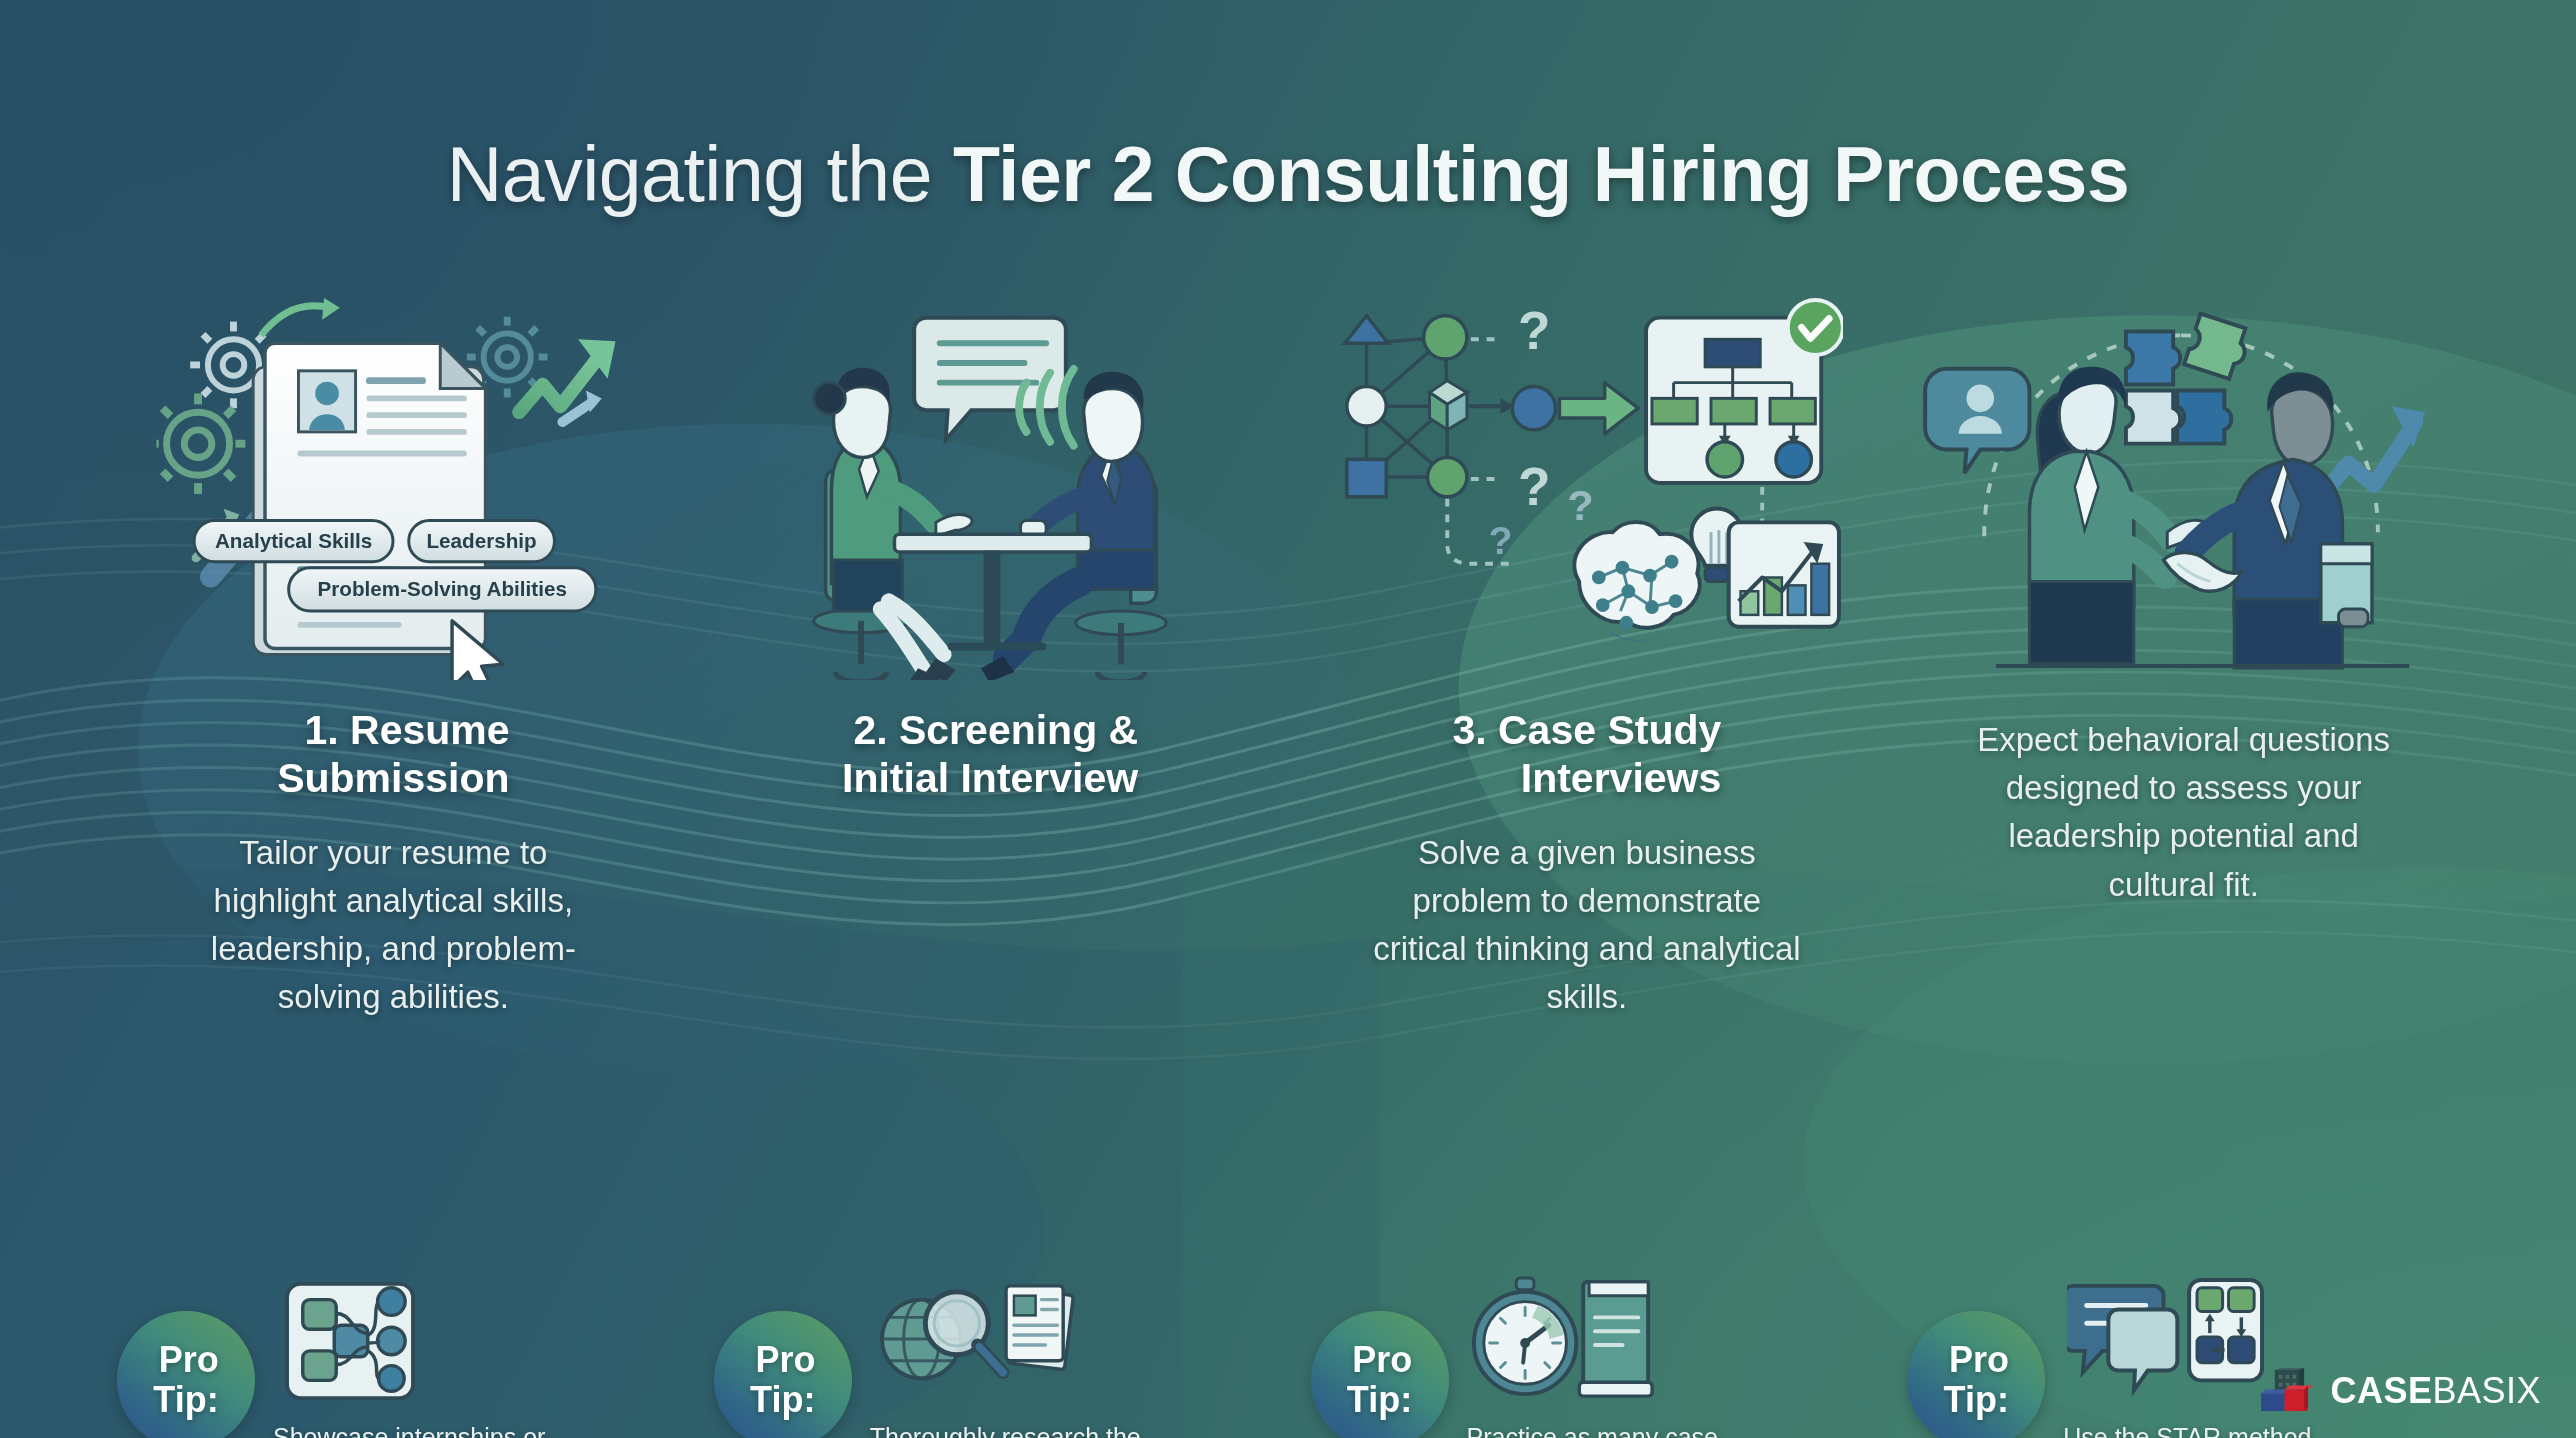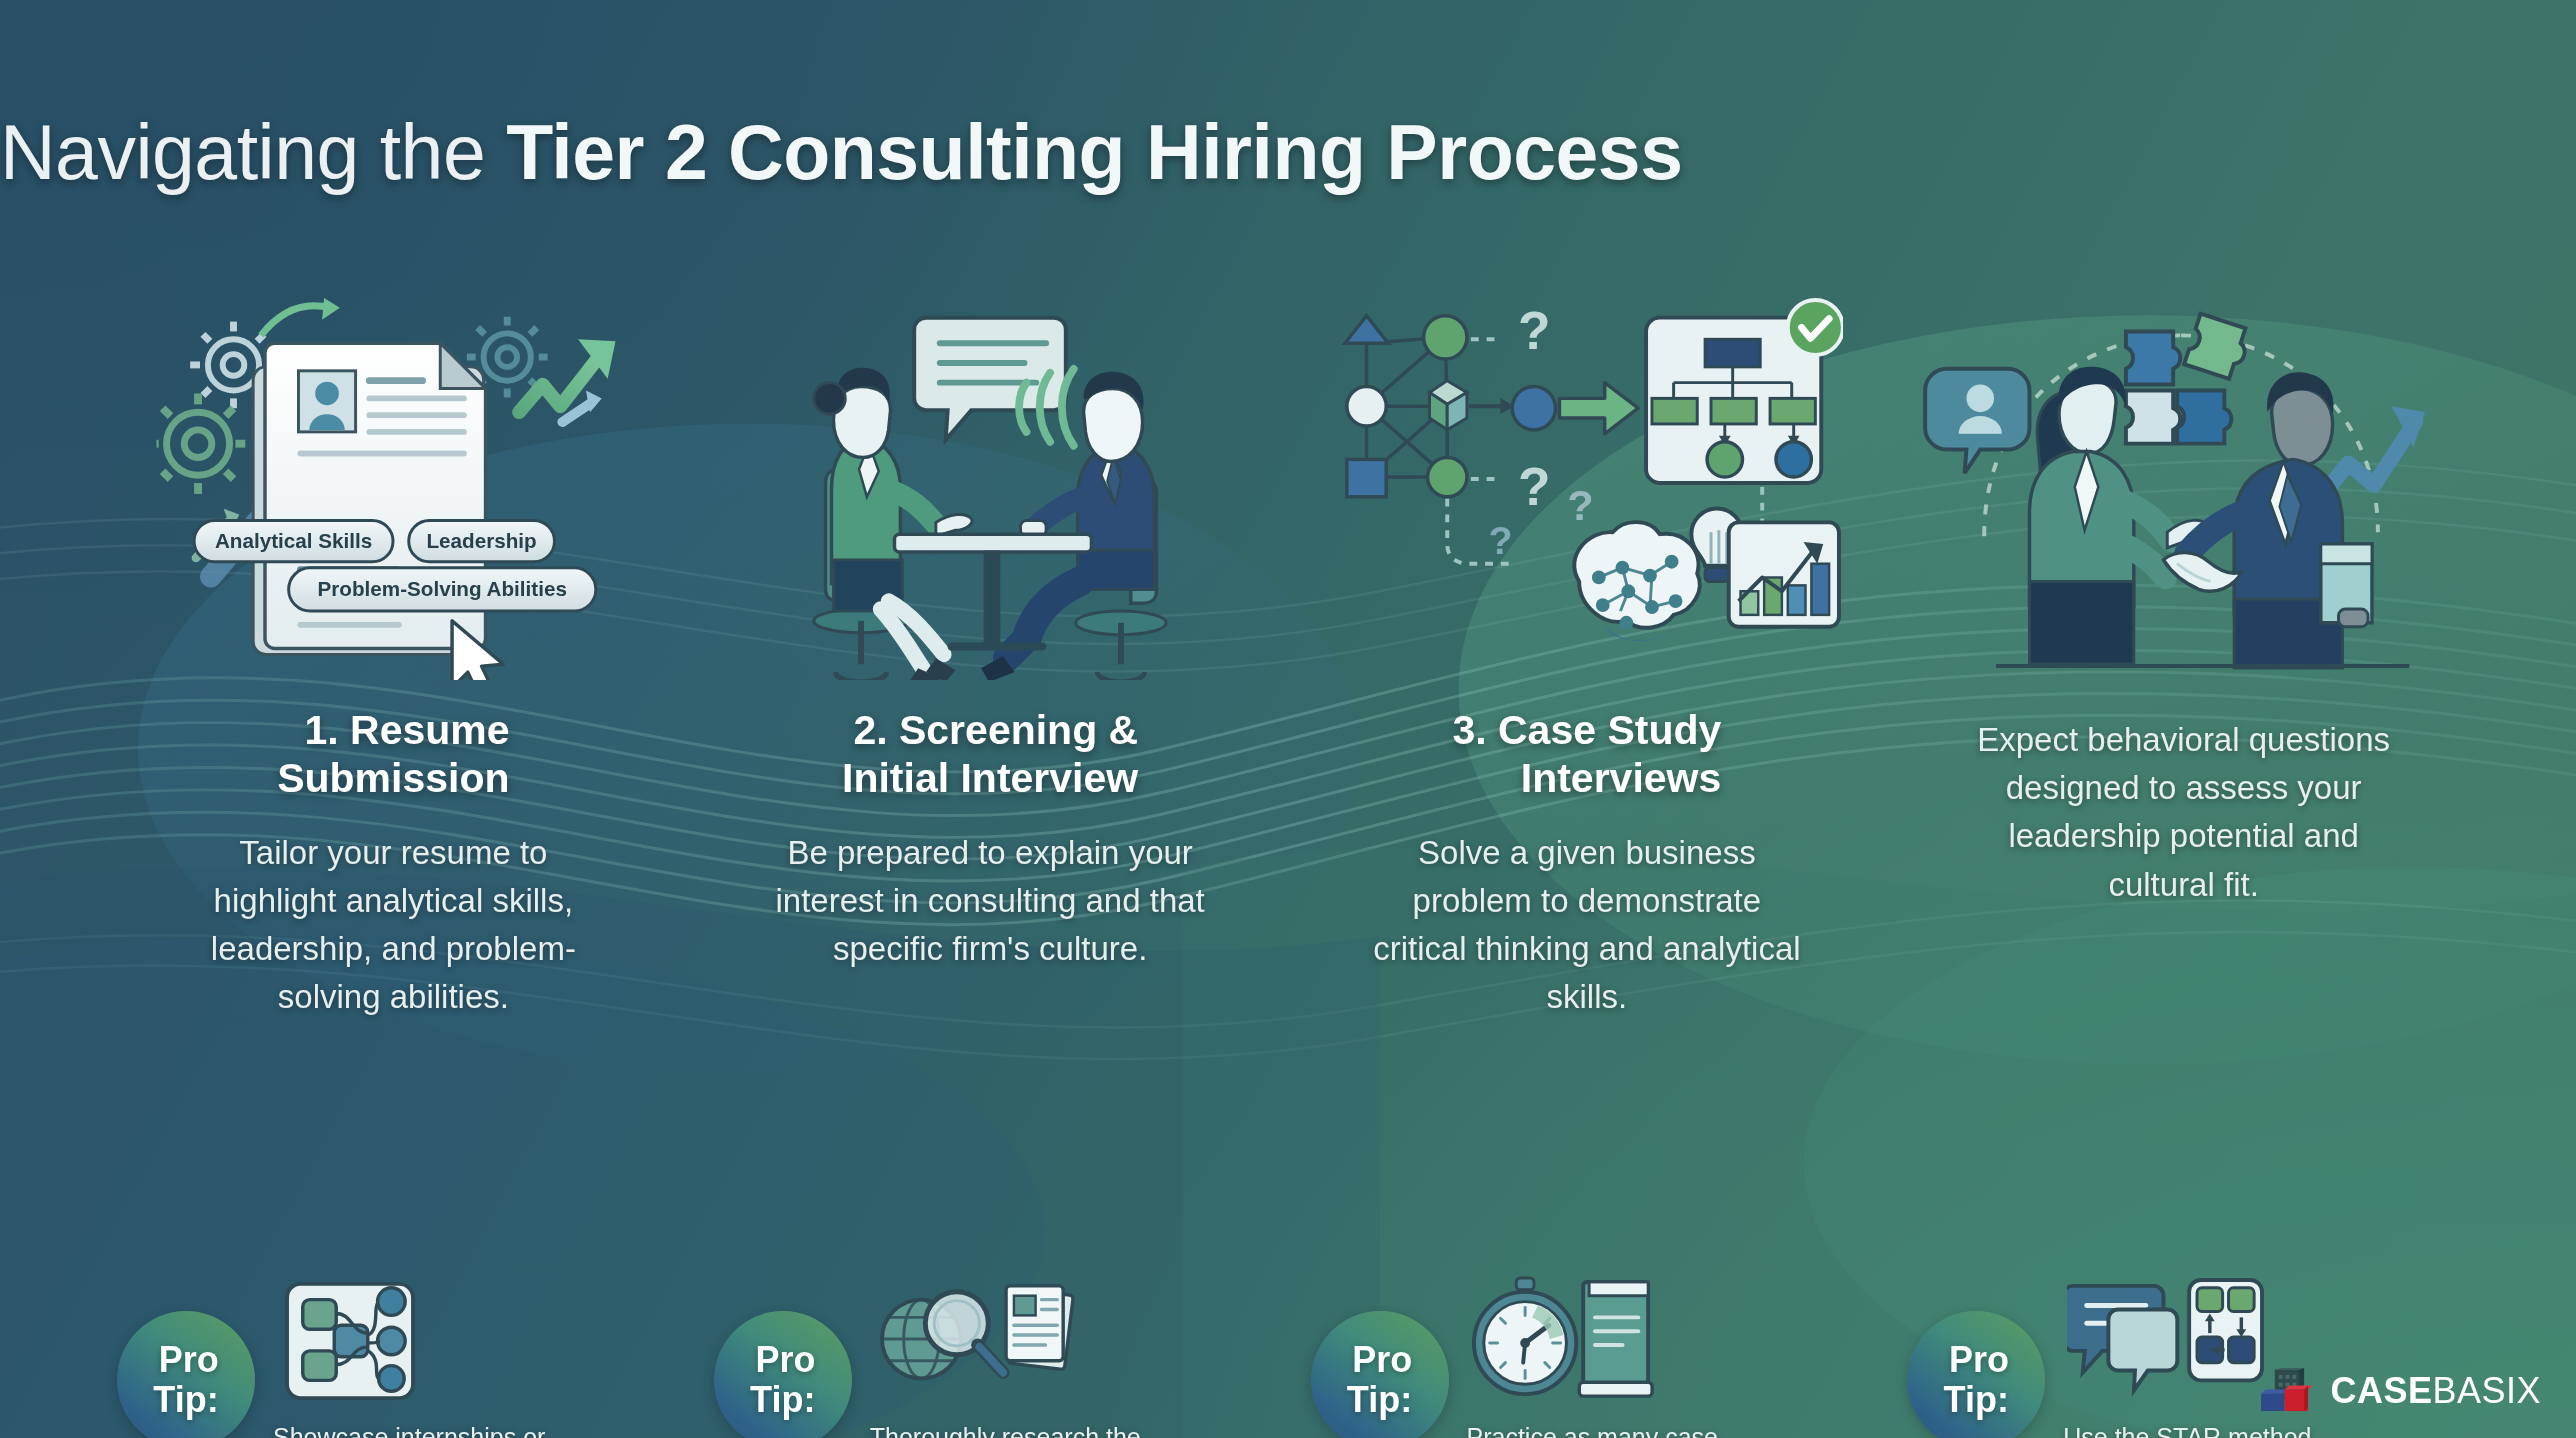--- a/index.html
+++ b/index.html
@@ -14,22 +14,22 @@
       radial-gradient(ellipse 90% 80% at 98% 100%, rgba(74,140,118,0.75) 0%, rgba(74,140,118,0) 62%),
       radial-gradient(ellipse 80% 90% at 2% 0%, rgba(38,78,101,0.85) 0%, rgba(38,78,101,0) 60%),
       linear-gradient(118deg, #2c5167 0%, #2e5a68 28%, #356a67 52%, #3c7268 72%, #417767 100%);
   }
 
   
   .bg-layer { position:absolute; inset:0; pointer-events:none; }
 
   
   .title-wrap {
-    position:absolute; top:112px; left:0; width:100%;
-    text-align:left;
+    position:absolute; top:134px; left:0; width:100%;
+    text-align:center;
   }
   .title {
     font-size:77px; line-height:1.05; letter-spacing:-0.5px;
     color:#f2f7f7;
     text-shadow:0 3px 10px rgba(0,0,0,0.40);
     white-space:nowrap;
   }
   .title .light { font-weight:400; opacity:0.97; }
   .title .bold  { font-weight:700; }
 
@@ -361,21 +361,20 @@
 
           <rect x="118" y="242" width="200" height="18" rx="5" fill="#dfeced" stroke="#2f4a55" stroke-width="3.5"></rect>
           <rect x="210" y="260" width="14" height="94" fill="#2b4a58" stroke="#2f4a55" stroke-width="3"></rect>
           <path d="M176,356 h92" stroke="#2b4a58" stroke-width="8" stroke-linecap="round"></path>
         </svg>
       </div>
       <div class="step-title">
         <div>2. Screening &amp;</div>
         <div>Initial Interview</div>
       </div>
-      <div class="step-desc">Be prepared to explain your interest in consulting and that specific firm's culture.</div>
 
       <div class="tip-row">
         <div class="tip-badge">
           <span><span>Pro</span><br><span>Tip:</span></span>
         </div>
         <div class="tip-body">
           <div class="tip-icon">
             <svg width="207" height="130" viewBox="0 0 210 132">
 
               <circle cx="48" cy="64" r="40" fill="#5f9a93" stroke="#2f4a55" stroke-width="4"></circle>

